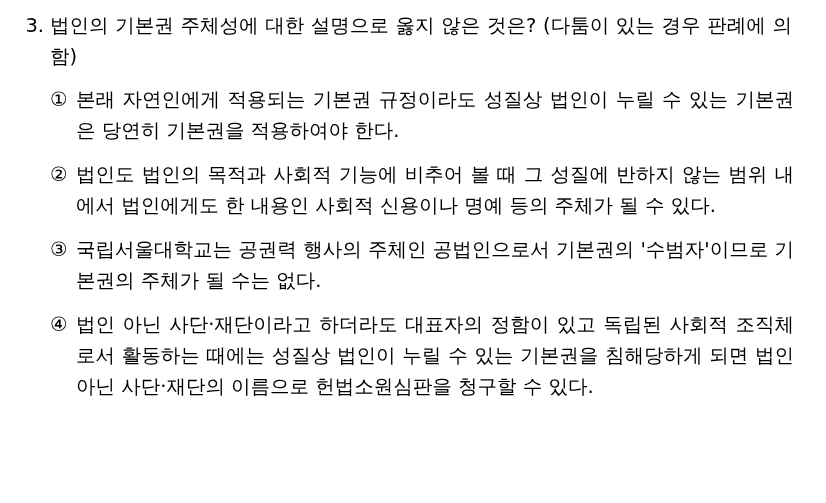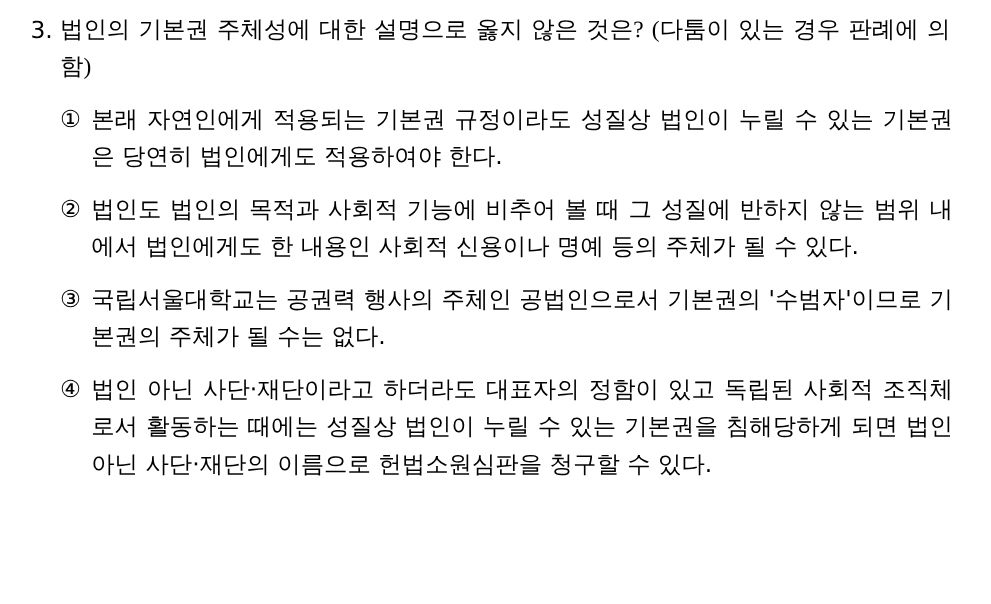--- a/index.html
+++ b/index.html
@@ -33,21 +33,20 @@
     text-align: right;
     padding-right: 6px;
     white-space: nowrap;
   }
   .q-text {
     flex: 1 1 auto;
     text-align: justify;
     text-justify: inter-character;
     word-break: break-all;
     padding-right: 6px;
-    font-family: Liberation Serif, serif;
   }
   .choices {
     margin-top: 12px;
     padding-left: 36px;
   }
   .choice {
     display: flex;
     align-items: flex-start;
     font-size: 19.5px;
     line-height: 31px;
@@ -77,21 +76,21 @@
 
   <div class="question">
     <div class="q-number">3.</div>
     <div class="q-text">법인의 기본권 주체성에 대한 설명으로 옳지 않은 것은? (다툼이 있는 경우 판례에 의함)</div>
   </div>
 
   <div class="choices">
 
     <div class="choice">
       <div class="c-marker">①</div>
-      <div class="c-text">본래 자연인에게 적용되는 기본권 규정이라도 성질상 법인이 누릴 수 있는 기본권은 당연히 법인에게도 적용하여야 한다.</div>
+      <div class="c-text">본래 자연인에게 적용되는 기본권 규정이라도 성질상 법인이 누릴 수 있는 기본권은 당연히 기본권을 적용하여야 한다.</div>
     </div>
 
     <div class="choice">
       <div class="c-marker">②</div>
       <div class="c-text">법인도 법인의 목적과 사회적 기능에 비추어 볼 때 그 성질에 반하지 않는 범위 내에서 법인에게도 한 내용인 사회적 신용이나 명예 등의 주체가 될 수 있다.</div>
     </div>
 
     <div class="choice">
       <div class="c-marker">③</div>
       <div class="c-text">국립서울대학교는 공권력 행사의 주체인 공법인으로서 기본권의 '수범자'이므로 기본권의 주체가 될 수는 없다.</div>

